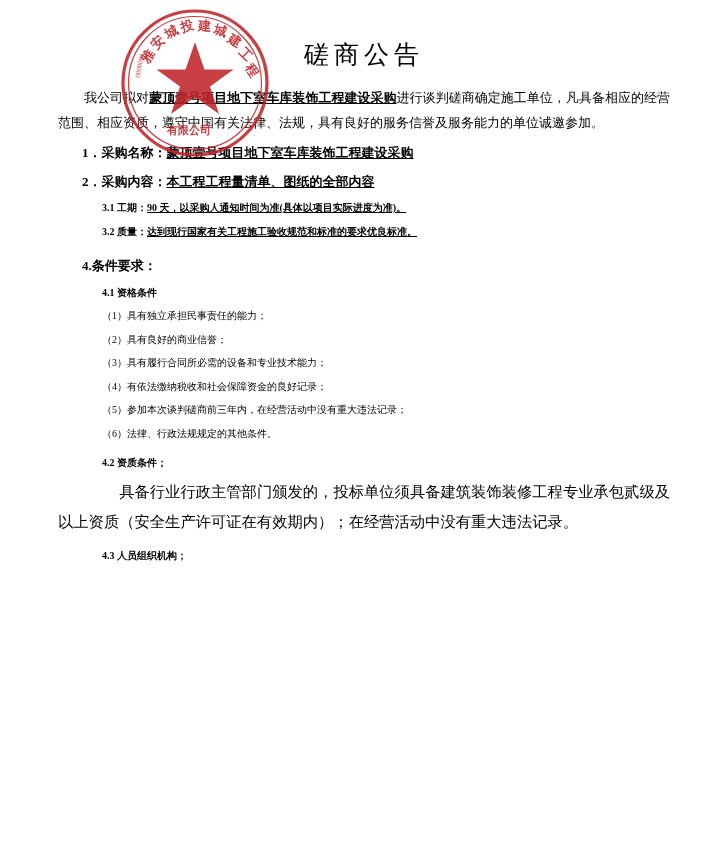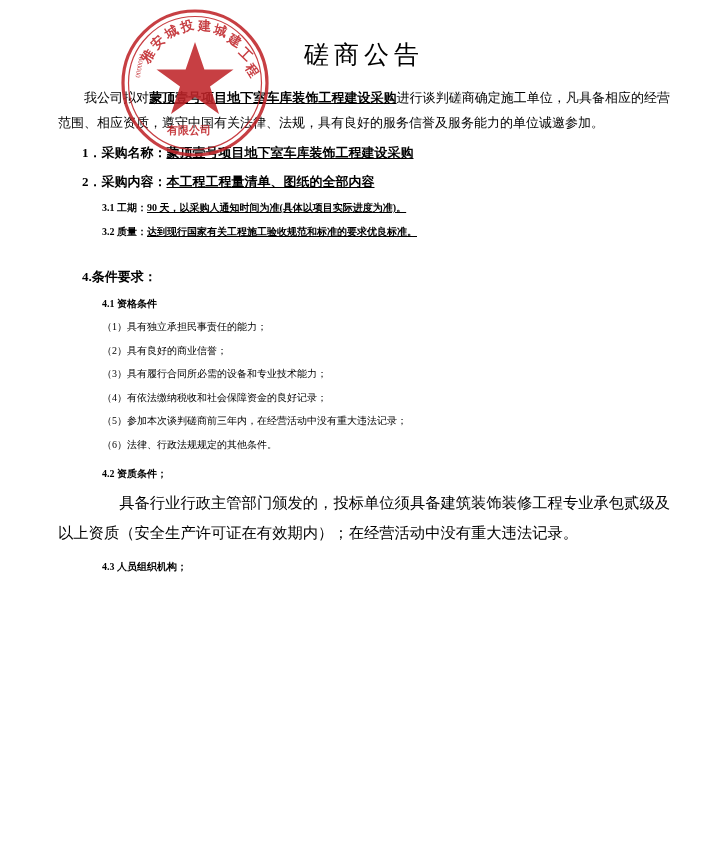--- a/index.html
+++ b/index.html
@@ -117,21 +117,21 @@
   <p class="lvl1"><span>1．采购名称：</span><span class="u">蒙顶壹号项目地下室车库装饰工程建设采购</span></p>
 
   <p class="lvl1"><span>2．采购内容：</span><span class="u">本工程工程量清单、图纸的全部内容</span></p>
 
 
   <p class="lvl2 bold"><span>3.1 工期：</span><span class="u">90 天，以采购人通知时间为准(具体以项目实际进度为准)。</span></p>
 
   <p class="lvl2 bold"><span>3.2 质量：</span><span class="u">达到现行国家有关工程施工验收规范和标准的要求优良标准。</span></p>
 
 
-  <p class="lvl1" style="margin-top:23px;">4.条件要求：</p>
+  <p class="lvl1" style="margin-top:12px;">4.条件要求：</p>
 
   <p class="lvl2 bold" style="">4.1 资格条件</p>
 
   <p class="lvl2">（1）具有独立承担民事责任的能力；</p>
   <p class="lvl2">（2）具有良好的商业信誉；</p>
   <p class="lvl2">（3）具有履行合同所必需的设备和专业技术能力；</p>
   <p class="lvl2">（4）有依法缴纳税收和社会保障资金的良好记录；</p>
   <p class="lvl2">（5）参加本次谈判磋商前三年内，在经营活动中没有重大违法记录；</p>
   <p class="lvl2">（6）法律、行政法规规定的其他条件。</p>
 

